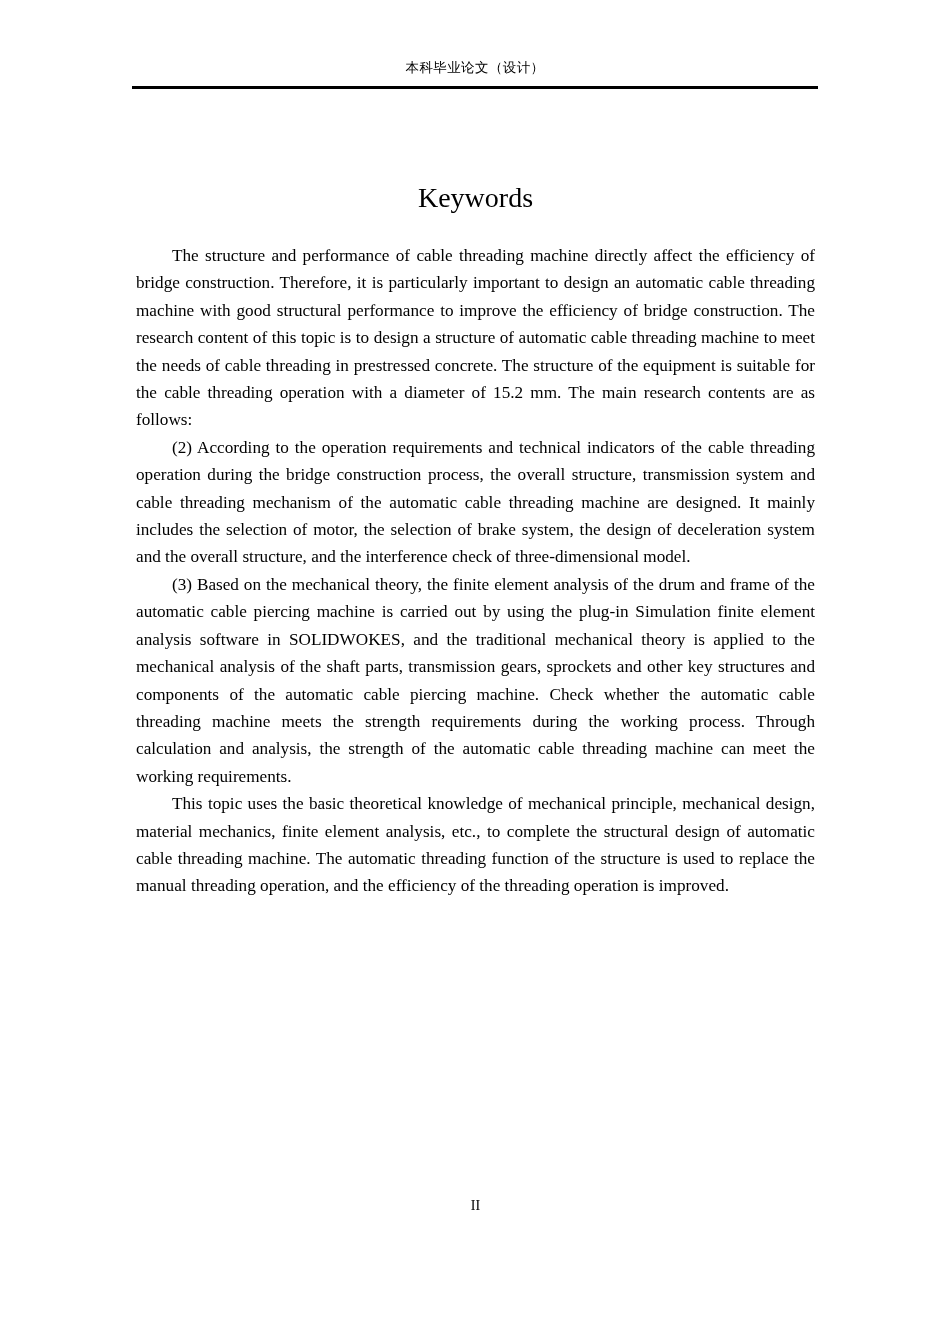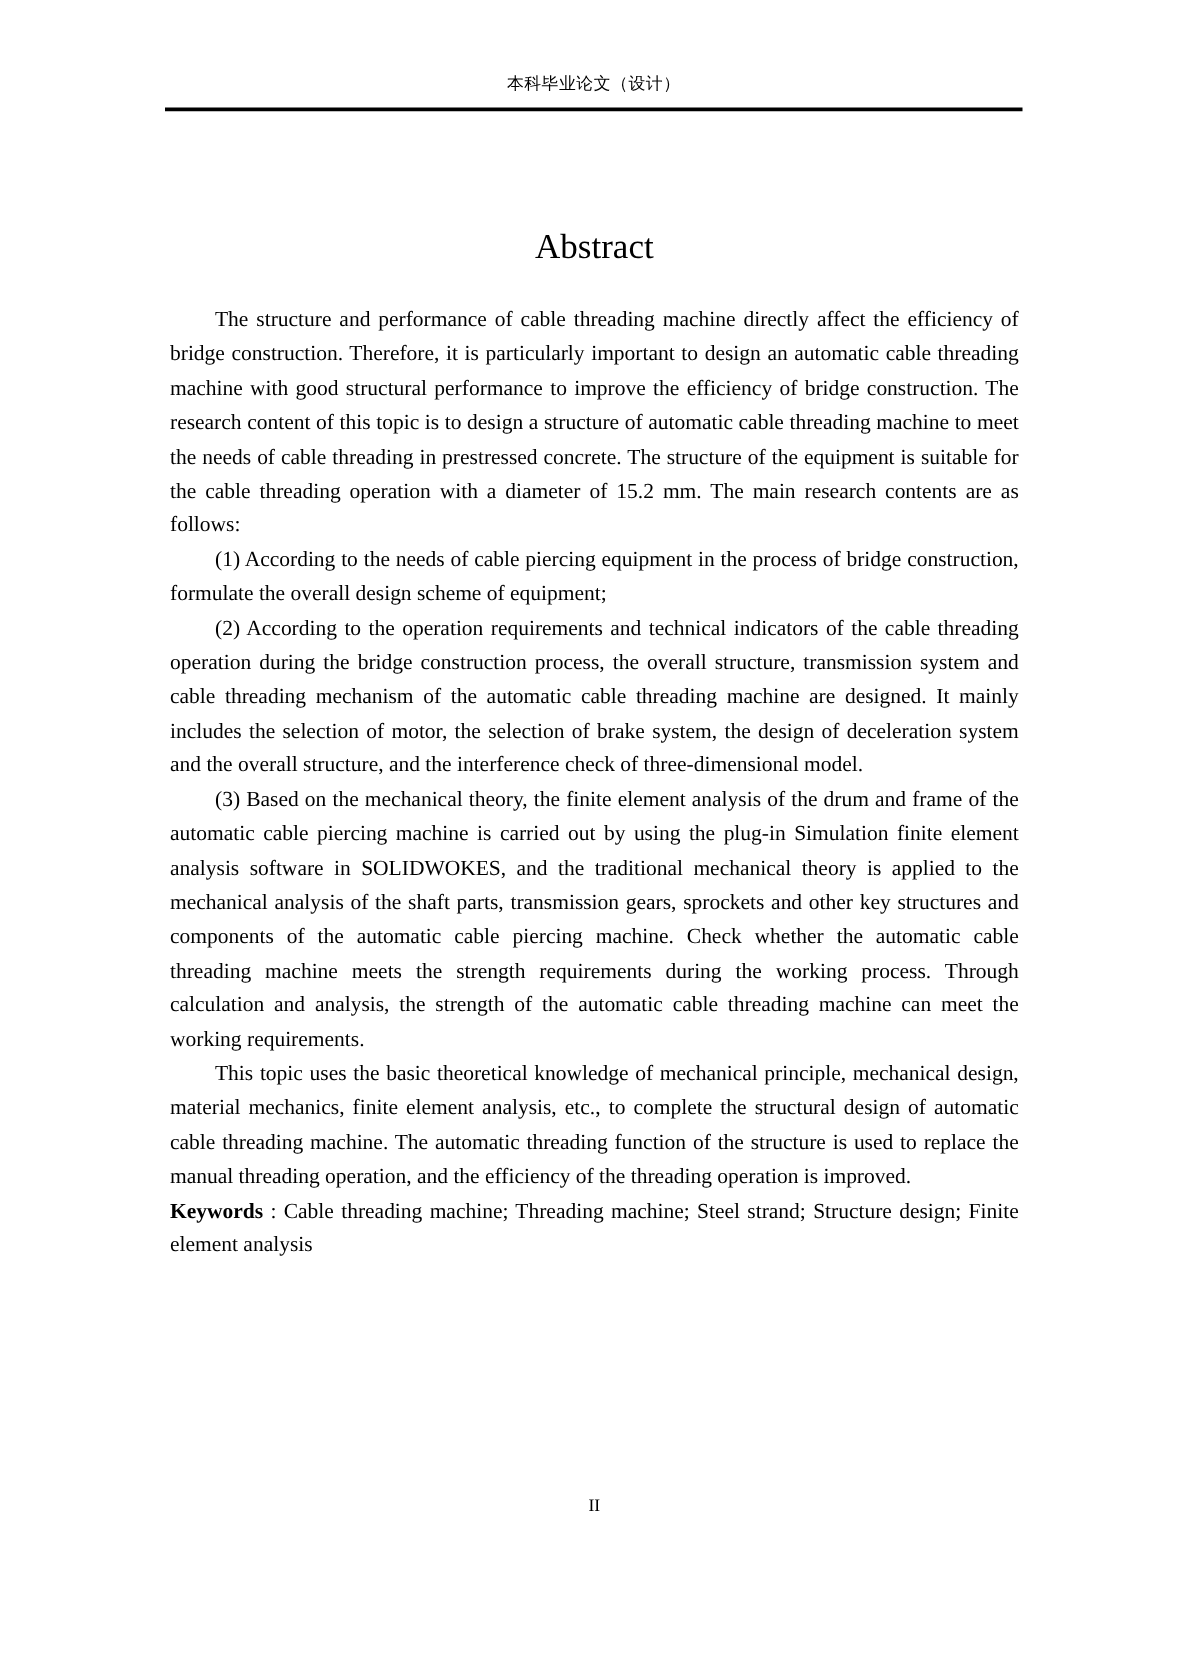--- a/index.html
+++ b/index.html
@@ -107,35 +107,33 @@
 </head>
 <body>
 
 <div class="page">
 
   <div class="page-header">
     <span class="header-text">本科毕业论文（设计）</span>
   </div>
   <div class="header-rule"></div>
 
-  <h1 class="doc-title">Abstract</h1>
+  <h1 class="doc-title">Keywords</h1>
 
   <div class="body-text">
 
     <p class="para-indent">The structure and performance of cable threading machine directly affect the efficiency of bridge construction. Therefore, it is particularly important to design an automatic cable threading machine with good structural performance to improve the efficiency of bridge construction. The research content of this topic is to design a structure of automatic cable threading machine to meet the needs of cable threading in prestressed concrete. The structure of the equipment is suitable for the cable threading operation with a diameter of 15.2 mm. The main research contents are as follows:</p>
 
-    <p class="para-indent">(1) According to the needs of cable piercing equipment in the process of bridge construction, formulate the overall design scheme of equipment;</p>
 
     <p class="para-indent">(2) According to the operation requirements and technical indicators of the cable threading operation during the bridge construction process, the overall structure, transmission system and cable threading mechanism of the automatic cable threading machine are designed. It mainly includes the selection of motor, the selection of brake system, the design of deceleration system and the overall structure, and the interference check of three-dimensional model.</p>
 
     <p class="para-indent">(3) Based on the mechanical theory, the finite element analysis of the drum and frame of the automatic cable piercing machine is carried out by using the plug-in Simulation finite element analysis software in SOLIDWOKES, and the traditional mechanical theory is applied to the mechanical analysis of the shaft parts, transmission gears, sprockets and other key structures and components of the automatic cable piercing machine. Check whether the automatic cable threading machine meets the strength requirements during the working process. Through calculation and analysis, the strength of the automatic cable threading machine can meet the working requirements.</p>
 
     <p class="para-indent">This topic uses the basic theoretical knowledge of mechanical principle, mechanical design, material mechanics, finite element analysis, etc., to complete the structural design of automatic cable threading machine. The automatic threading function of the structure is used to replace the manual threading operation, and the efficiency of the threading operation is improved.</p>
 
-    <p class="para-flush"><span class="kw-label">Keywords</span><span> : </span><span>Cable threading machine; Threading machine; Steel strand; Structure design; Finite element analysis</span></p>
 
   </div>
 
   <div class="page-footer">
     <span>II</span>
   </div>
 
 </div>
 
 </body></html>

